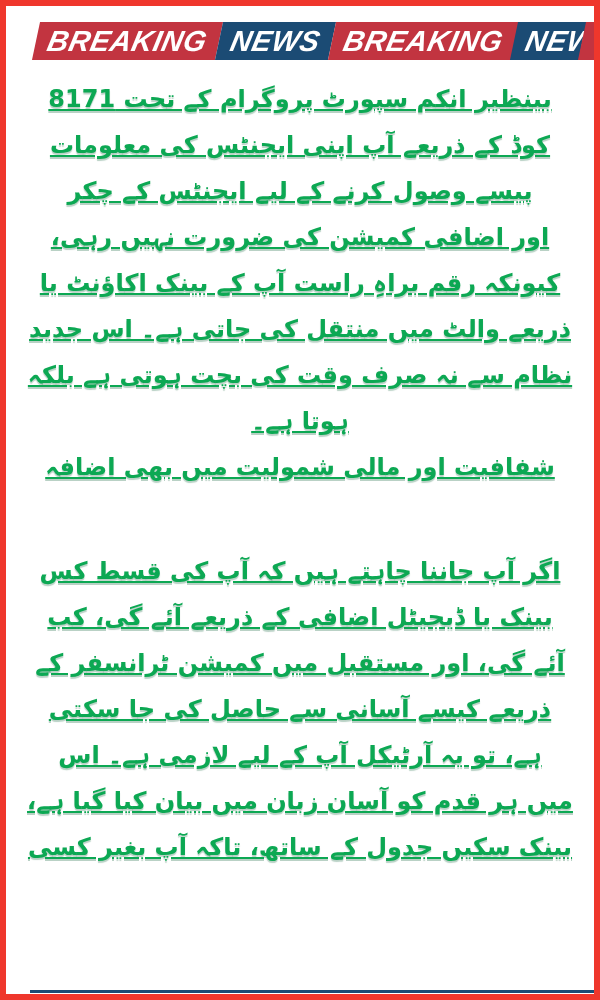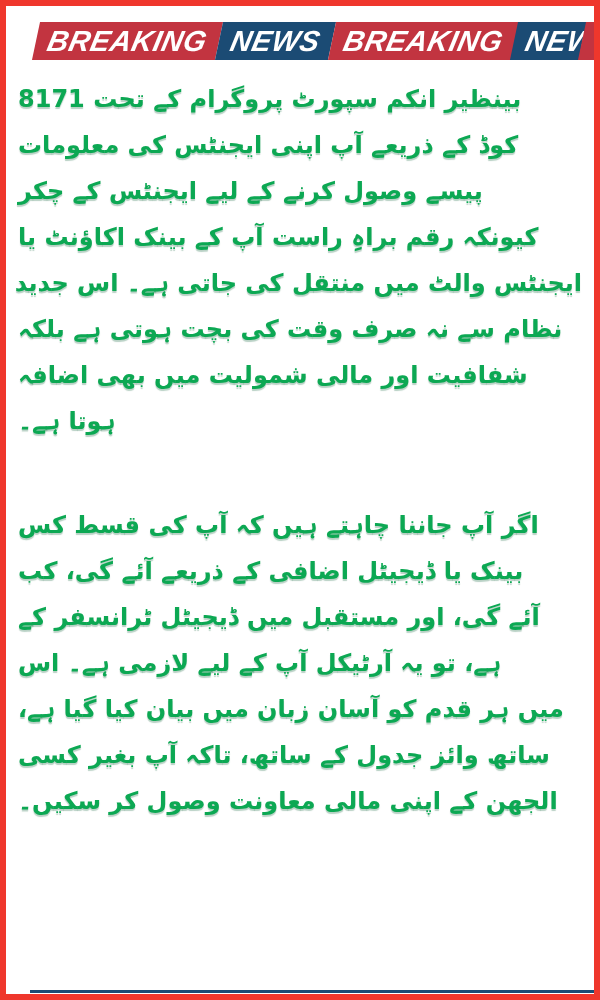--- a/index.html
+++ b/index.html
@@ -48,24 +48,25 @@
   .seg.sliver {
     position: absolute;
     right: -8px; top: 0;
     width: 20px; height: 38px;
     background: #c23440;
     padding: 0;
   }
   
   .article {
     direction: rtl;
-    text-align: left;
+    text-align: center;
     margin-top: 16px;
     padding: 0 12px;
     color: #0ca853;
+    text-decoration: underline;
   }
   .para .line {
     font-family: "DejaVu Sans", sans-serif;
     font-weight: bold;
     font-size: 24px;
     line-height: 46px;
     white-space: nowrap;
     color: #0ca853;
     text-shadow: 0 2px 1px rgba(5, 90, 45, 0.28);
   }
@@ -99,34 +100,35 @@
     </div>
     <div class="seg sliver"></div>
   </div>
 
   <div class="article" dir="rtl">
 
     <div class="para para1">
       <div class="line">بینظیر انکم سپورٹ پروگرام کے تحت 8171</div>
       <div class="line">کوڈ کے ذریعے آپ اپنی ایجنٹس کی معلومات</div>
       <div class="line">پیسے وصول کرنے کے لیے ایجنٹس کے چکر</div>
+      <div class="line">اور اضافی کمیشن کی ضرورت نہیں رہی،</div>
       <div class="line">کیونکہ رقم براہِ راست آپ کے بینک اکاؤنٹ یا</div>
-      <div class="line">ایجنٹس والٹ میں منتقل کی جاتی ہے۔ اس جدید</div>
+      <div class="line">ذریعے والٹ میں منتقل کی جاتی ہے۔ اس جدید</div>
       <div class="line">نظام سے نہ صرف وقت کی بچت ہوتی ہے بلکہ</div>
+      <div class="line">ہوتا ہے۔</div>
       <div class="line">شفافیت اور مالی شمولیت میں بھی اضافہ</div>
-      <div class="line">ہوتا ہے۔</div>
     </div>
 
     <div class="para para2">
       <div class="line">اگر آپ جاننا چاہتے ہیں کہ آپ کی قسط کس</div>
       <div class="line">بینک یا ڈیجیٹل اضافی کے ذریعے آئے گی، کب</div>
-      <div class="line">آئے گی، اور مستقبل میں ڈیجیٹل ٹرانسفر کے</div>
+      <div class="line">آئے گی، اور مستقبل میں کمیشن ٹرانسفر کے</div>
+      <div class="line">ذریعے کیسے آسانی سے حاصل کی جا سکتی</div>
       <div class="line">ہے، تو یہ آرٹیکل آپ کے لیے لازمی ہے۔ اس</div>
       <div class="line">میں ہر قدم کو آسان زبان میں بیان کیا گیا ہے،</div>
-      <div class="line">ساتھ وائز جدول کے ساتھ، تاکہ آپ بغیر کسی</div>
-      <div class="line">الجھن کے اپنی مالی معاونت وصول کر سکیں۔</div>
+      <div class="line">بینک سکیں جدول کے ساتھ، تاکہ آپ بغیر کسی</div>
     </div>
 
   </div>
 
   <div class="bottom-rule"></div>
 
 </div>
 
 </body></html>

